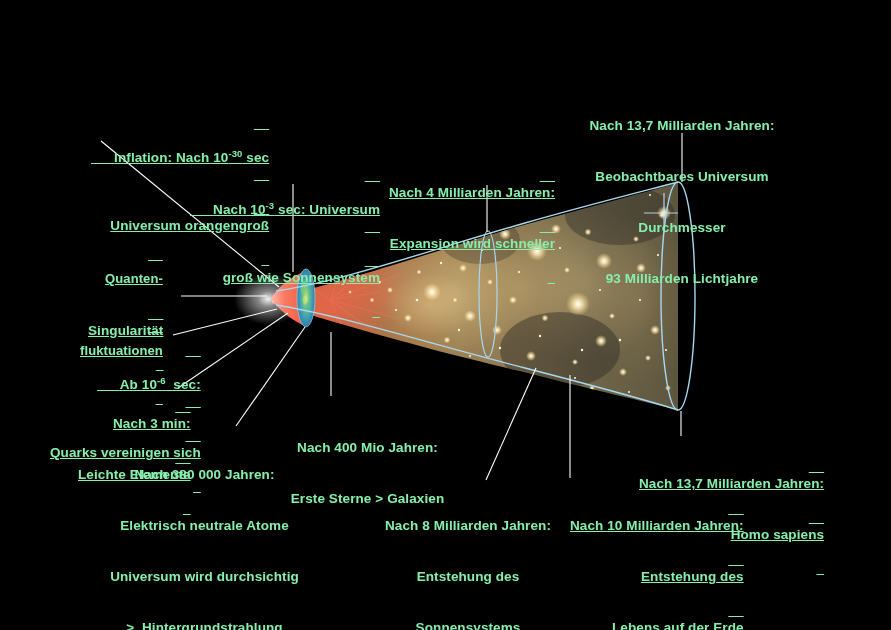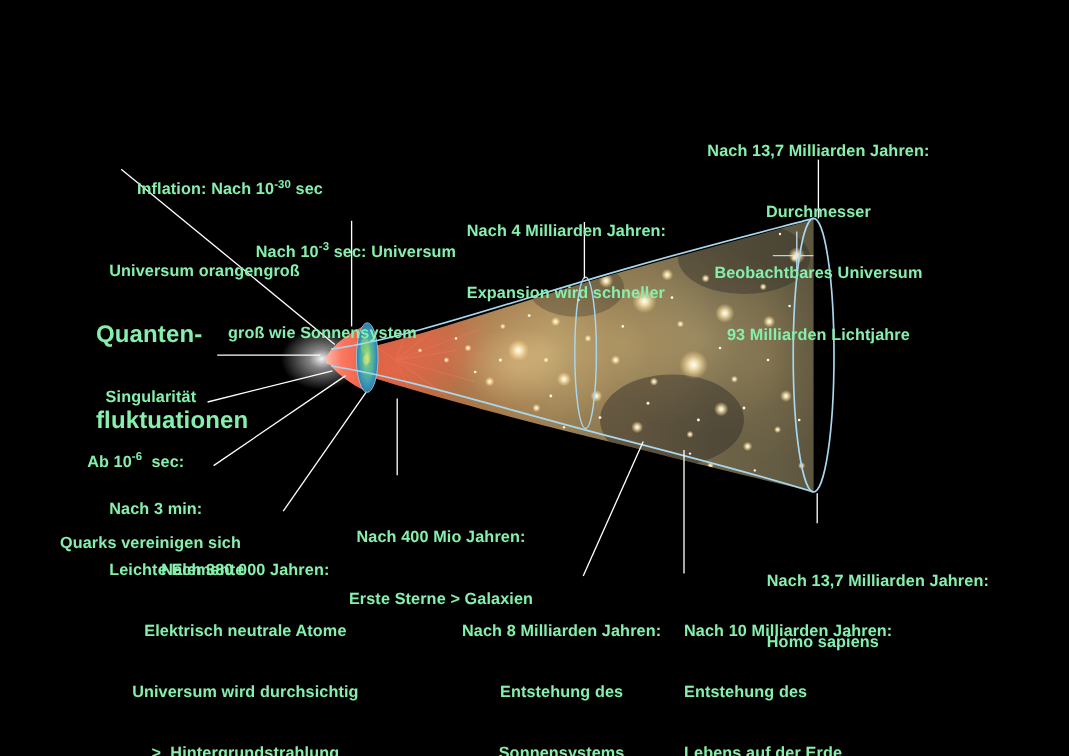--- a/index.html
+++ b/index.html
@@ -3,24 +3,24 @@
 <meta charset="utf-8">
 <style>
   html,body{margin:0;padding:0;background:#000;}
   body{width:891px;height:630px;overflow:hidden;
        font-family:"Liberation Sans","DejaVu Sans",sans-serif;}
   #stage{position:relative;width:891px;height:630px;background:#000;overflow:hidden;}
 
   .lbl{position:absolute;color:#86efac;font-weight:bold;font-size:13.5px;
        line-height:17px;white-space:pre;letter-spacing:.1px;}
   .lbl.c{text-align:center;}
-  .lbl.l{text-align:left;}
+  .lbl.l{text-align:right;text-decoration:underline;}
   .lbl sup{font-size:9.5px;vertical-align:super;line-height:0;}
 
-  #title-quanten{font-size:20px;line-height:24px;font-weight:bold;}
+  #title-quanten{font-size:13px;line-height:24px;font-weight:bold;}
 
   svg.overlay{position:absolute;left:0;top:0;width:891px;height:630px;pointer-events:none;}
 
   
   #cone{position:absolute;left:0;top:0;width:891px;height:630px;}
 </style>
 </head>
 <body>
 
 <div id="stage">
@@ -242,42 +242,42 @@
     <div>groß wie Sonnensystem</div>
   </div>
 
   <div class="lbl l" style="left:389px;top:150px;">
     <div>Nach 4 Milliarden Jahren:</div>
     <div>Expansion wird schneller</div>
   </div>
 
   <div class="lbl c" style="left:563px;top:83px;width:238px;">
     <div>Nach 13,7 Milliarden Jahren:</div>
+    <div>Beobachtbares Universum</div>
     <div>Durchmesser</div>
-    <div>Beobachtbares Universum</div>
     <div>93 Milliarden Lichtjahre</div>
   </div>
 
   <div class="lbl l" id="title-quanten" style="left:80px;top:219px;">
     <div>Quanten-</div>
     <div>fluktuationen</div>
   </div>
 
   <div class="lbl l" style="left:88px;top:288px;">
     <div>Singularität</div>
   </div>
 
   <div class="lbl l" style="left:50px;top:325px;">
     <div>
       <span>Ab 10</span><sup>-6</sup><span>  sec:</span>
     </div>
     <div>Quarks vereinigen sich</div>
   </div>
 
-  <div class="lbl l" style="left:91px;top:381px;">
+  <div class="lbl l" style="left:78px;top:381px;">
     <div>Nach 3 min:</div>
     <div>Leichte Elemente</div>
   </div>
 
   <div class="lbl c" style="left:82px;top:432px;width:245px;">
     <div>Nach 380 000 Jahren:</div>
     <div>Elektrisch neutrale Atome</div>
     <div>Universum wird durchsichtig</div>
     <div>&gt;  Hintergrundstrahlung</div>
   </div>

